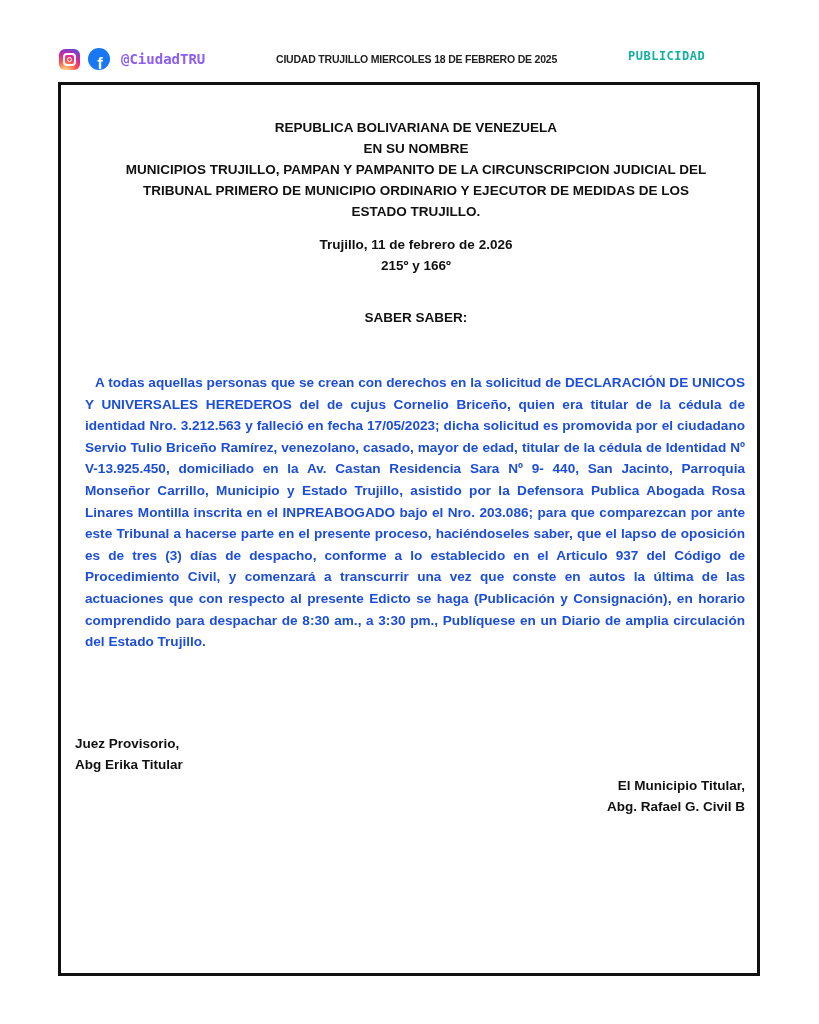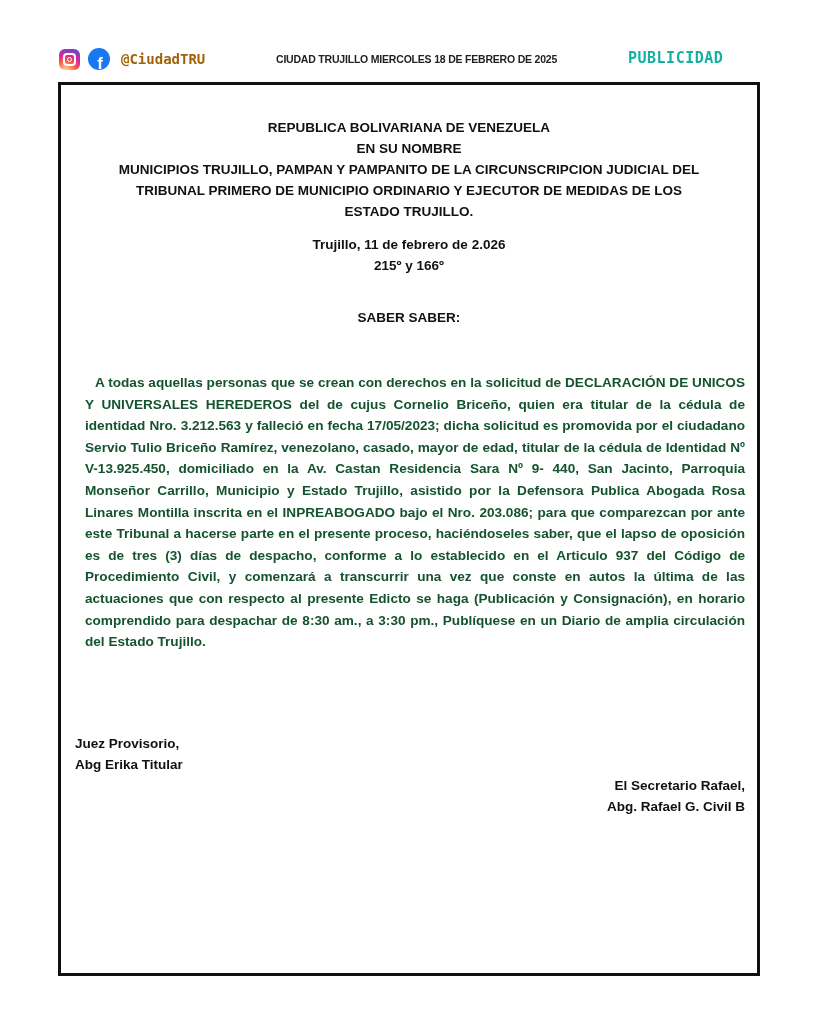--- a/index.html
+++ b/index.html
@@ -12,38 +12,38 @@
              background: radial-gradient(circle at 30% 110%, #fdf497 0%, #fd5949 40%, #d6249f 65%, #285AEB 100%);
              position: relative; }
   .ig-icon::before { content: ""; position: absolute; left: 4px; top: 4px; width: 9px; height: 9px;
              border: 2px solid #fff; border-radius: 4px; }
   .ig-icon::after { content: ""; position: absolute; left: 8px; top: 8px; width: 3px; height: 3px;
              border: 1.5px solid #fff; border-radius: 50%; }
   .fb-icon { width: 22px; height: 22px; border-radius: 50%; background: #1877f2; margin-left: 8px;
              color: #fff; font-family: "Liberation Sans", sans-serif; font-weight: bold; font-size: 17px;
              display: flex; align-items: flex-end; justify-content: center; overflow: hidden; line-height: 1; }
   .fb-icon span { position: relative; top: 2px; left: 1px; }
-  .handle { margin-left: 11px; font-family: "DejaVu Sans Mono", monospace; font-weight: bold; font-size: 14px; color: #a16207; }
+  .handle { margin-left: 11px; font-family: "DejaVu Sans Mono", monospace; font-weight: bold; font-size: 14px; color: #8b5cf6; }
   .dateline { position: absolute; left: 276px; top: 7px; font-family: "Liberation Sans", sans-serif;
               font-weight: bold; font-size: 10.5px; color: #222; letter-spacing: -0.2px; }
   .publicidad { position: absolute; left: 628px; top: 3px; font-family: "DejaVu Sans Mono", monospace;
-              font-weight: bold; font-size: 15px; color: #14b0a0; letter-spacing: 0.5px; }
+              font-weight: bold; font-size: 12px; color: #14b0a0; letter-spacing: 0.5px; }
 
   .doc-box { position: absolute; left: 58px; top: 82px; width: 696px; height: 888px;
              border: 3px solid #111; box-sizing: content-box; }
 
   .center-block { text-align: center; font-family: "Liberation Sans", sans-serif; font-weight: bold;
-                  font-size: 13.5px; line-height: 21px; color: #111; }
+                  font-size: 13.5px; line-height: 21px; color: #111; padding-left: 7px; }
   .title-block { position: absolute; top: 32px; left: 0; width: 100%; }
   .date-block  { position: absolute; top: 149px; left: 0; width: 100%; }
   .edict-block { position: absolute; top: 222px; left: 0; width: 100%; }
 
   .body-text { position: absolute; top: 287px; left: 24px; width: 660px;
                font-family: "Liberation Sans", sans-serif; font-weight: bold; font-size: 13.6px;
-               line-height: 21.6px; text-align: justify; color: #14532d; }
+               line-height: 21.6px; text-align: justify; color: #1d4ed8; }
   .body-text p { margin: 0; text-indent: 10px; }
 
   .sig-left { position: absolute; top: 648px; left: 14px; font-family: "Liberation Sans", sans-serif;
               font-weight: bold; font-size: 13.5px; line-height: 21px; }
   .sig-right { position: absolute; top: 690px; right: 12px; text-align: right;
                font-family: "Liberation Sans", sans-serif; font-weight: bold; font-size: 13.5px; line-height: 21px; }
   .line { display: block; }
 </style>
 </head>
 <body>
@@ -81,16 +81,16 @@
   <div class="body-text">
     <p>A todas aquellas personas que se crean con derechos en la solicitud de DECLARACIÓN DE UNICOS Y UNIVERSALES HEREDEROS del de cujus Cornelio Briceño, quien era titular de la cédula de identidad Nro. 3.212.563 y falleció en fecha 17/05/2023; dicha solicitud es promovida por el ciudadano Servio Tulio Briceño Ramírez, venezolano, casado, mayor de edad, titular de la cédula de Identidad Nº V-13.925.450, domiciliado en la Av. Castan Residencia Sara Nº 9- 440, San Jacinto, Parroquia Monseñor Carrillo, Municipio y Estado Trujillo, asistido por la Defensora Publica Abogada Rosa Linares Montilla inscrita en el INPREABOGADO bajo el Nro. 203.086; para que comparezcan por ante este Tribunal a hacerse parte en el presente proceso, haciéndoseles saber, que el lapso de oposición es de tres (3) días de despacho, conforme a lo establecido en el Articulo 937 del Código de Procedimiento Civil, y comenzará a transcurrir una vez que conste en autos la última de las actuaciones que con respecto al presente Edicto se haga (Publicación y Consignación), en horario comprendido para despachar de 8:30 am., a 3:30 pm., Publíquese en un Diario de amplia circulación del Estado Trujillo.</p>
   </div>
 
   <div class="sig-left">
     <span class="line">Juez Provisorio,</span>
     <span class="line">Abg Erika Titular</span>
   </div>
 
   <div class="sig-right">
-    <span class="line">El Secretario Rafael,</span>
+    <span class="line">El Municipio Titular,</span>
     <span class="line">Abg. Rafael G. Civil B</span>
   </div>
 </div>
 
 </body></html>

